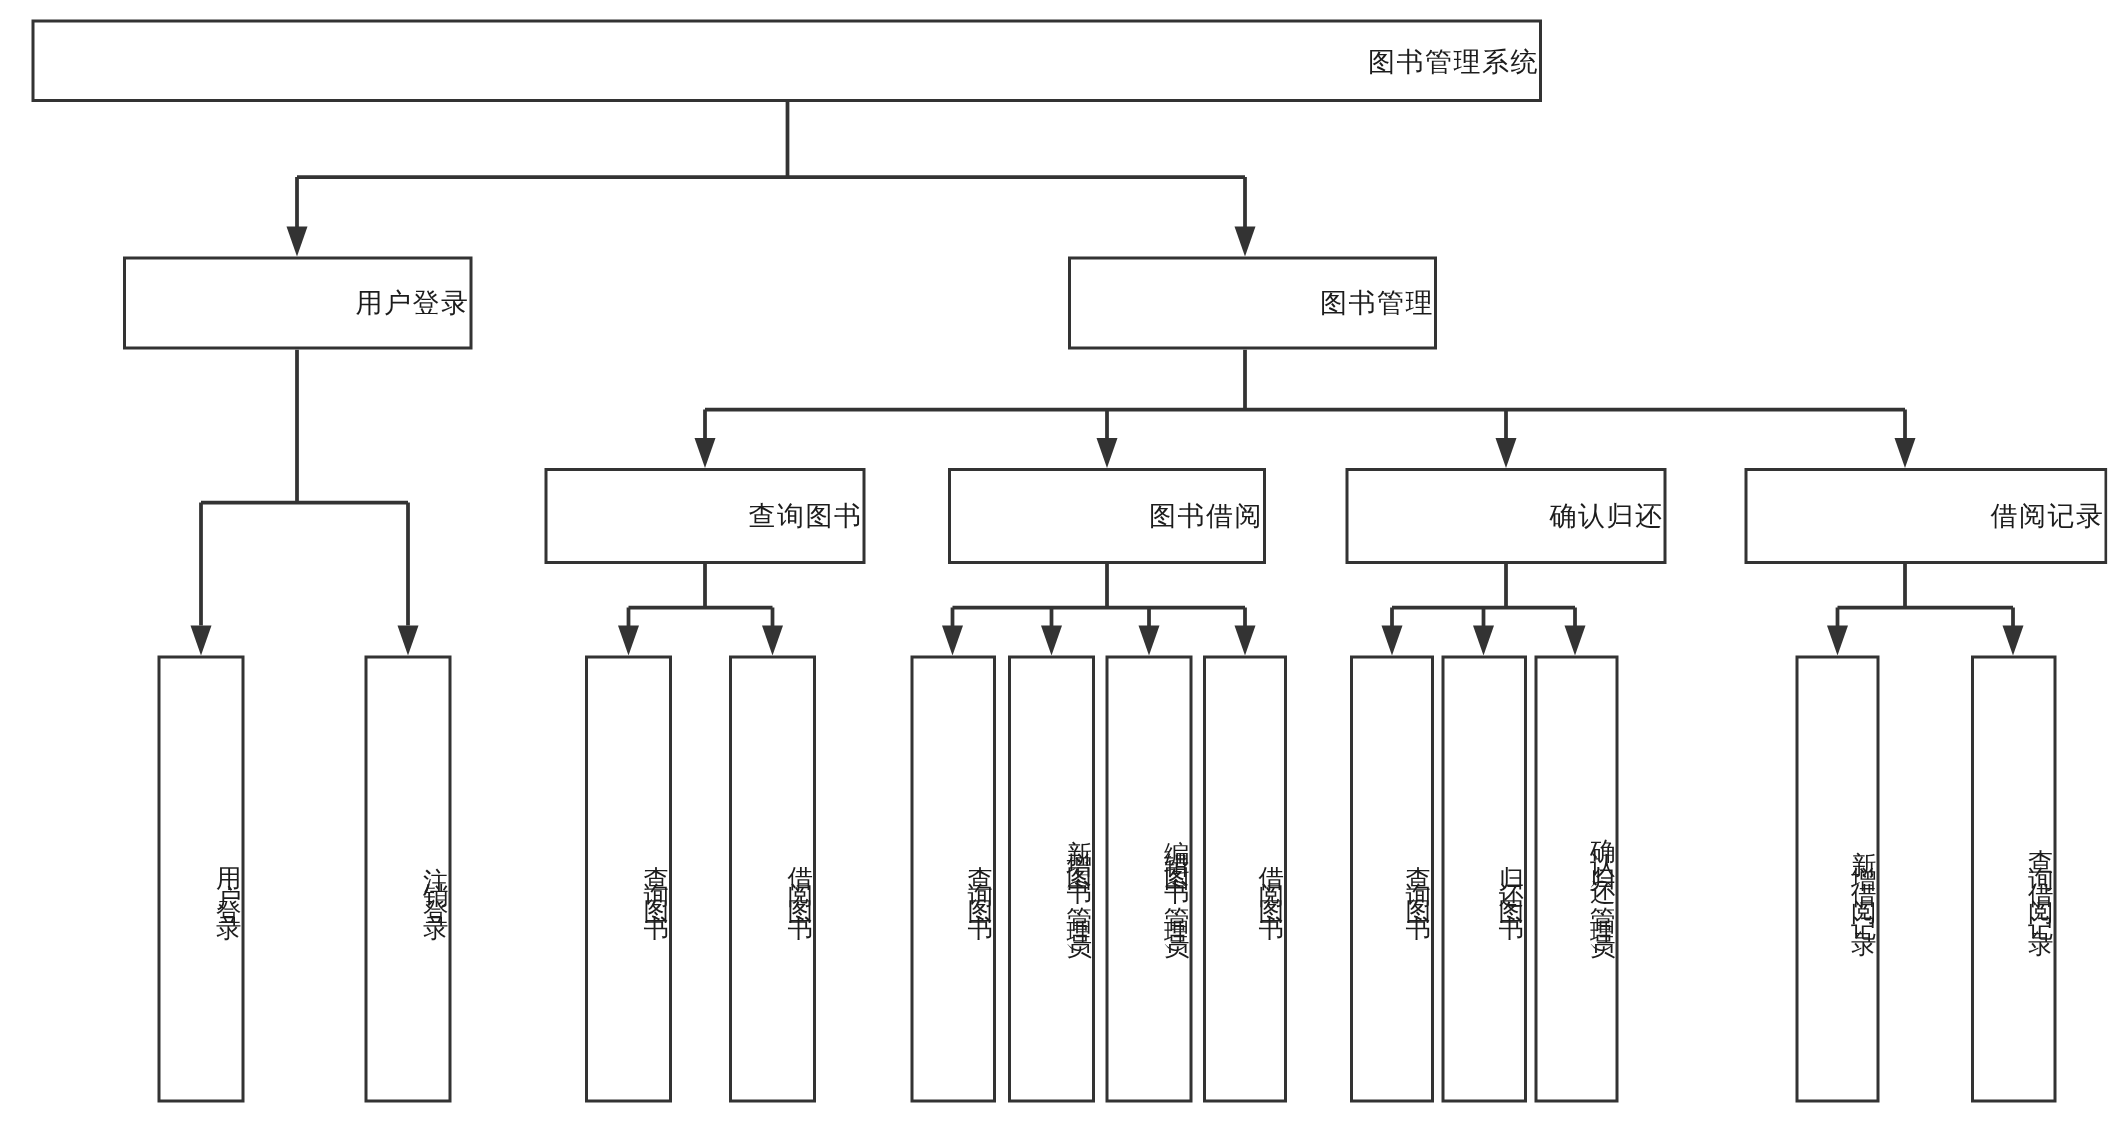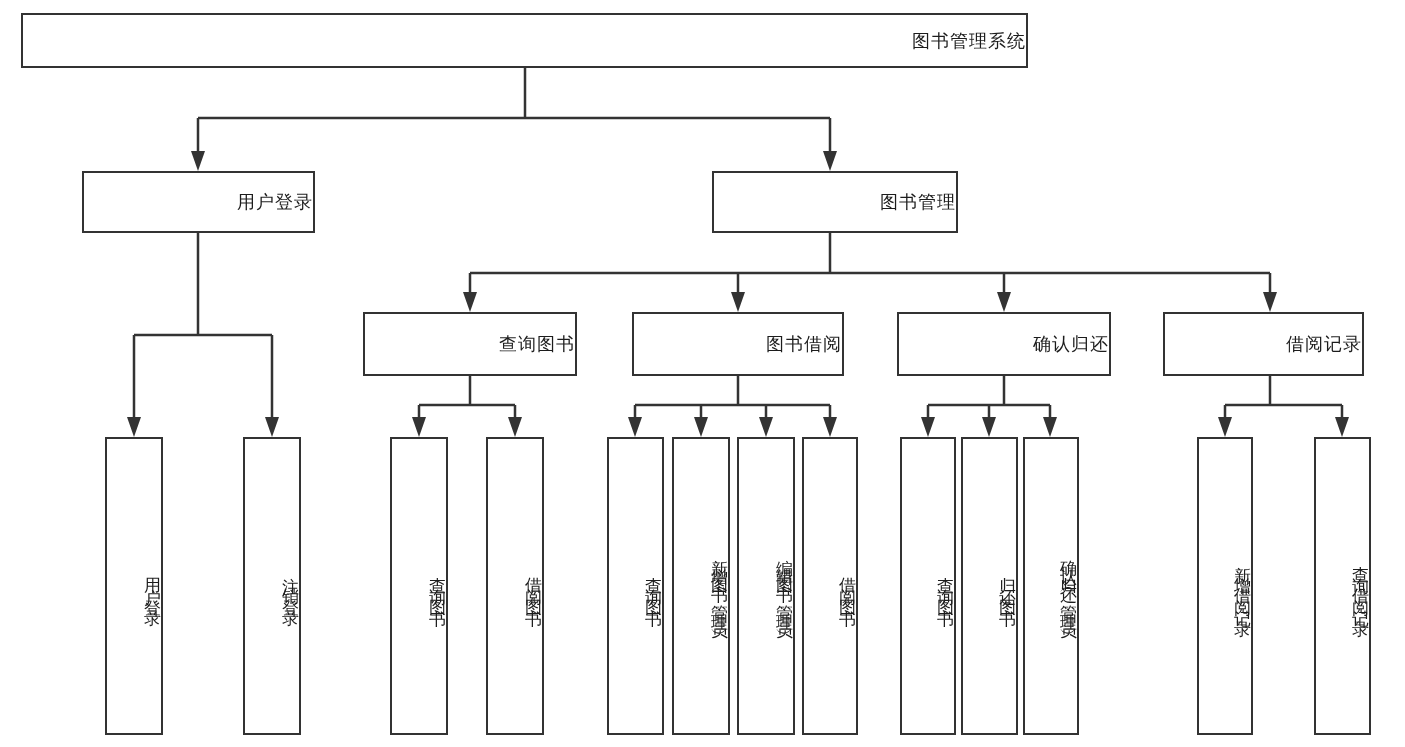--- a/index.html
+++ b/index.html
@@ -102,21 +102,21 @@
 
   <div class="node hnode" style="left:363px;top:312px;width:214px;height:64px;">
     <span>查询图书</span>
   </div>
   <div class="node hnode" style="left:632px;top:312px;width:212px;height:64px;">
     <span>图书借阅</span>
   </div>
   <div class="node hnode" style="left:897px;top:312px;width:214px;height:64px;">
     <span>确认归还</span>
   </div>
-  <div class="node hnode" style="left:1163px;top:312px;width:201px;height:64px;">
+  <div class="node hnode" style="left:1163px;top:312px;width:242px;height:64px;">
     <span>借阅记录</span>
   </div>
 
   <div class="node leaf" style="left:105px;top:437px;width:58px;height:298px;">
     <span>用户登录</span>
   </div>
   <div class="node leaf" style="left:243px;top:437px;width:58px;height:298px;">
     <span>注销登录</span>
   </div>
 

